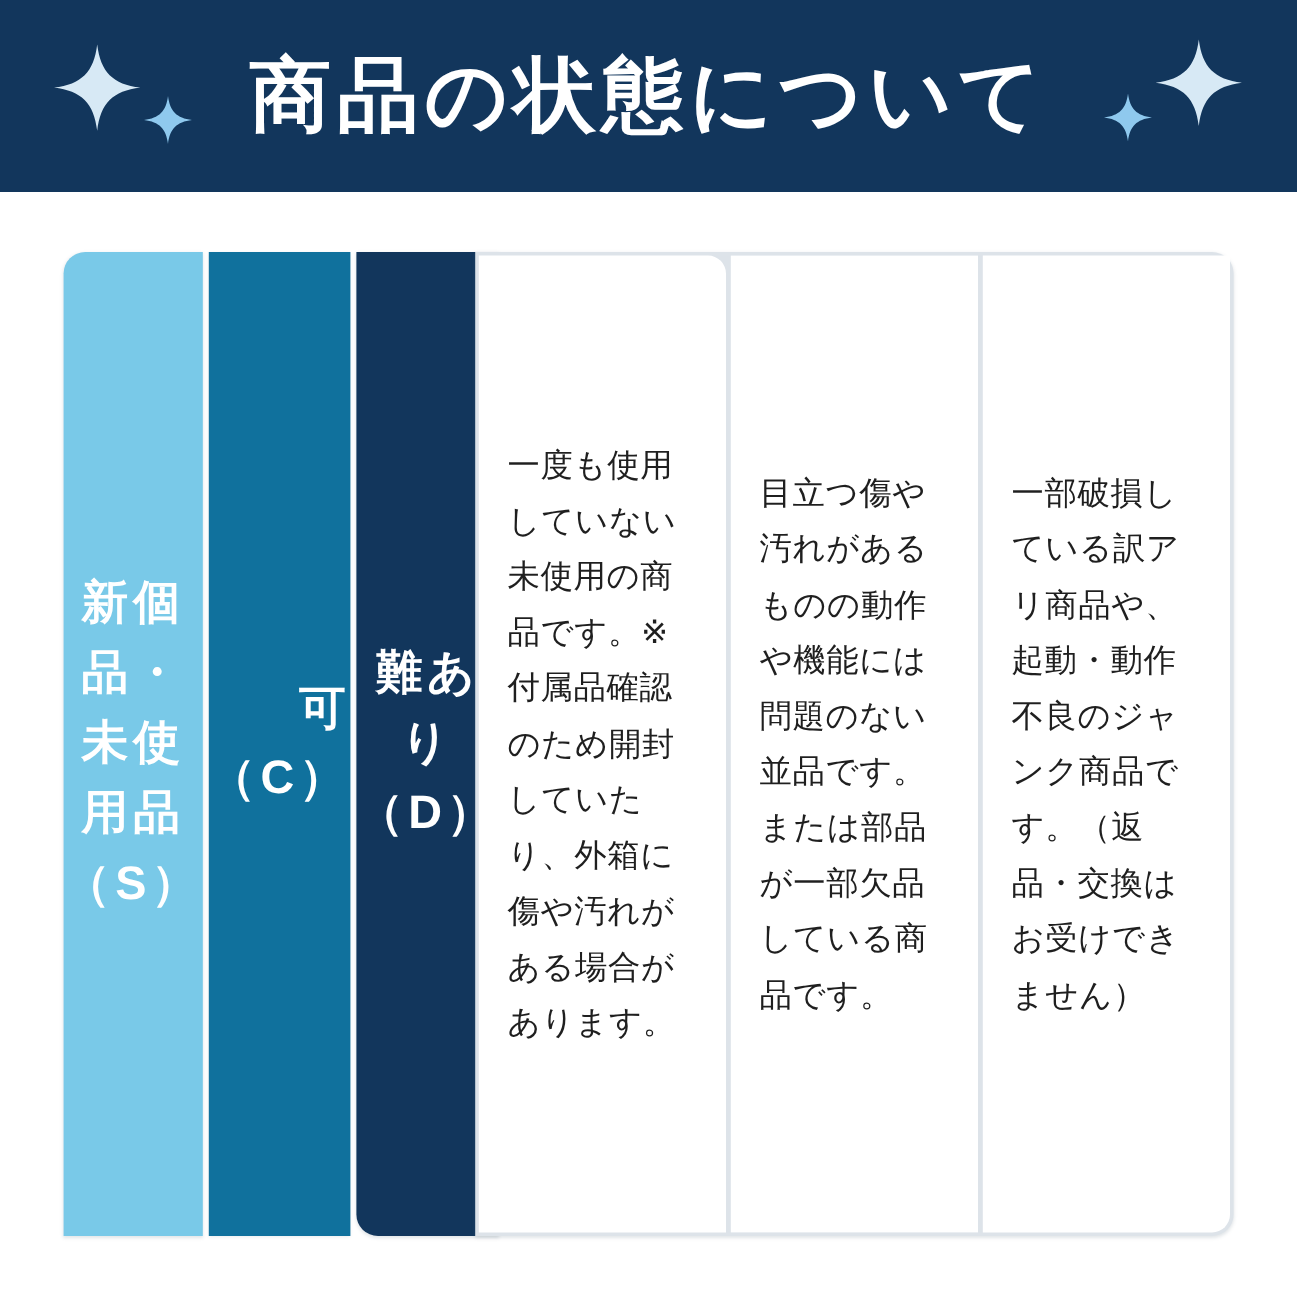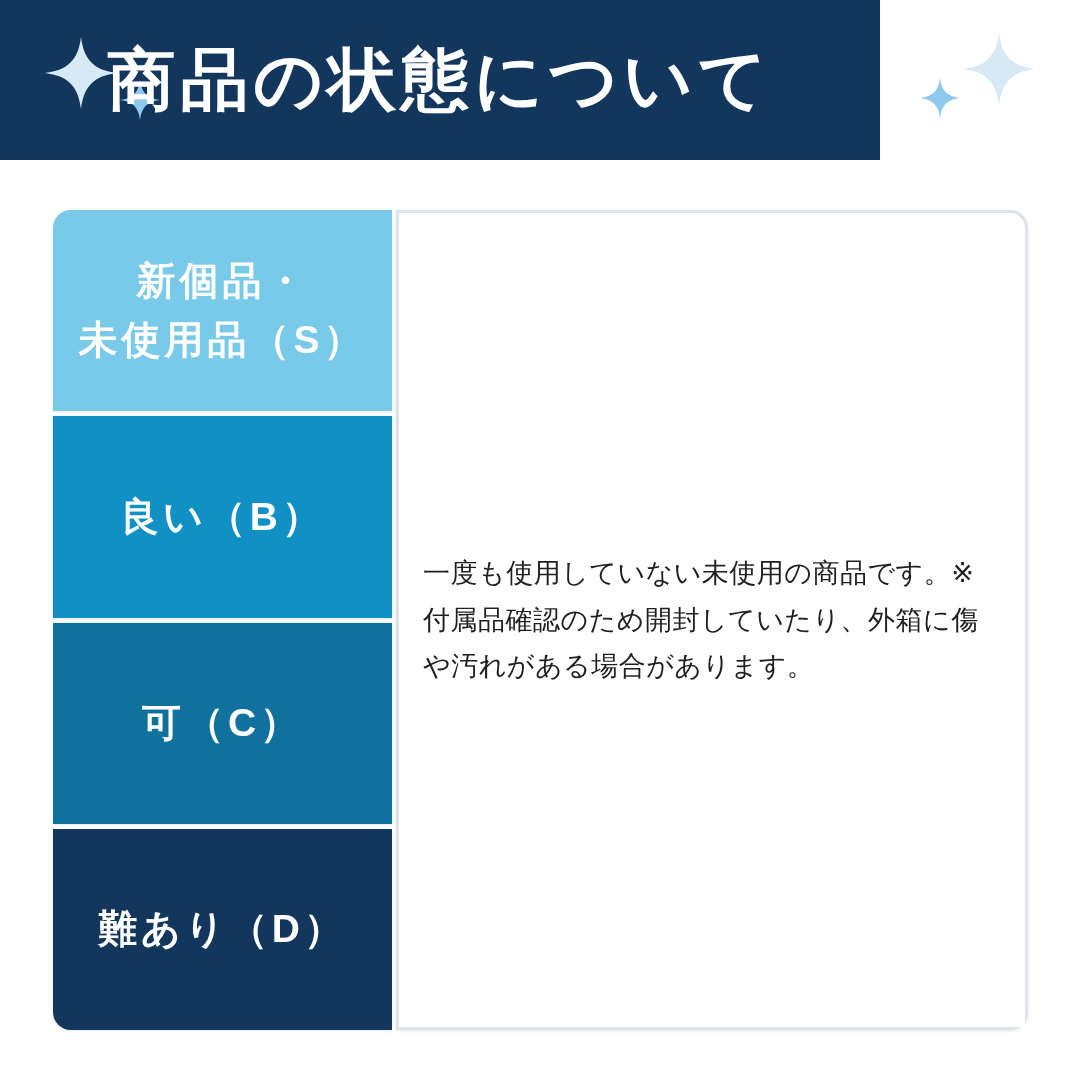--- a/index.html
+++ b/index.html
@@ -8,21 +8,21 @@
     font-family: "Liberation Sans", "DejaVu Sans", sans-serif;
     background: #ffffff;
     position: relative;
     overflow: hidden;
   }
 
   
   .header {
     position: absolute;
     left: 0; top: 0;
-    width: 880px; height: 160px;
+    width: 1081px; height: 160px;
     background: #12365c;
   }
   .header-title {
     position: absolute;
     left: 50%; top: 50%;
     transform: translate(-50%, -50%);
     color: #ffffff;
     font-size: 68px;
     font-weight: bold;
     letter-spacing: 5px;
@@ -39,21 +39,20 @@
   .table {
     position: absolute;
     left: 53px; top: 210px;
     width: 975px; height: 820px;
     display: flex;
     gap: 4px;
   }
   .col-labels {
     width: 339px;
     display: flex;
-    flex-direction: column;
     gap: 5px;
   }
   .label-cell {
     flex: 1;
     display: flex;
     align-items: center;
     justify-content: center;
     text-align: center;
     color: #ffffff;
     font-size: 39px;
@@ -116,22 +115,27 @@
     <svg viewBox="0 0 100 100">
         <path d="M50 0 C54 32 68 46 100 50 C68 54 54 68 50 100 C46 68 32 54 0 50 C32 46 46 32 50 0 Z" fill="#d7e9f5"></path>
       </svg>
   </span>
 </div>
 
 <div class="table">
   <div class="col-labels">
     <div class="label-cell first" style="background-color: rgb(121, 201, 232);">新個品・
 未使用品（S）</div>
-    <div class="label-cell" style="background-color: rgb(17, 144, 197);">良い（B）</div>
     <div class="label-cell" style="background-color: rgb(16, 113, 157); text-align: right;">可（C）</div>
     <div class="label-cell last" style="background-color: rgb(18, 54, 92);">難あり（D）</div>
   </div>
   <div class="col-texts" style="background-color: rgb(221, 227, 233);">
     <div class="text-cell first">
         <p>一度も使用していない未使用の商品です。※付属品確認のため開封していたり、外箱に傷や汚れがある場合があります。</p>
       </div>
+    <div class="text-cell">
+        <p>目立つ傷や汚れがあるものの動作や機能には問題のない並品です。または部品が一部欠品している商品です。</p>
+      </div>
+    <div class="text-cell last">
+        <p>一部破損している訳アリ商品や、起動・動作不良のジャンク商品です。（返品・交換はお受けできません）</p>
+      </div>
   </div>
 </div>
 
 </body></html>

